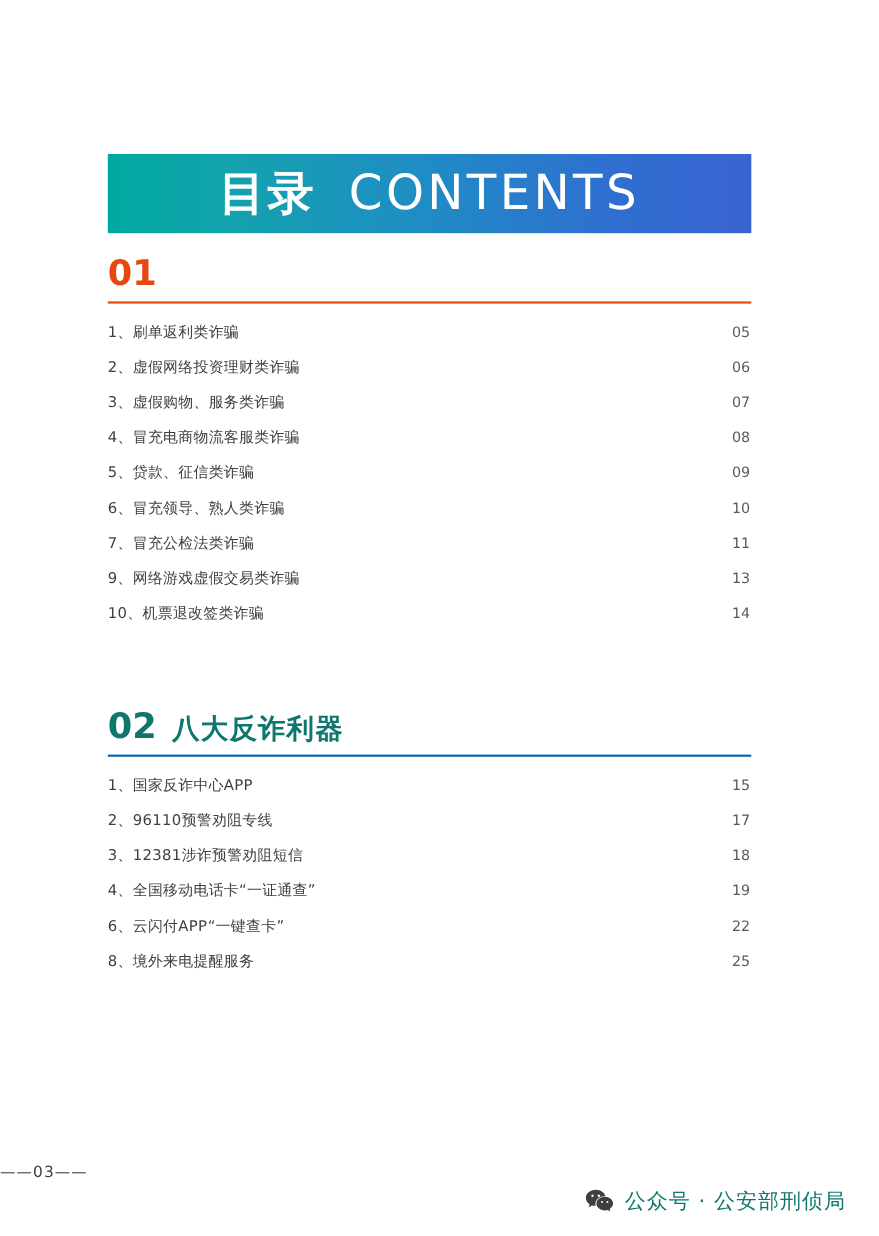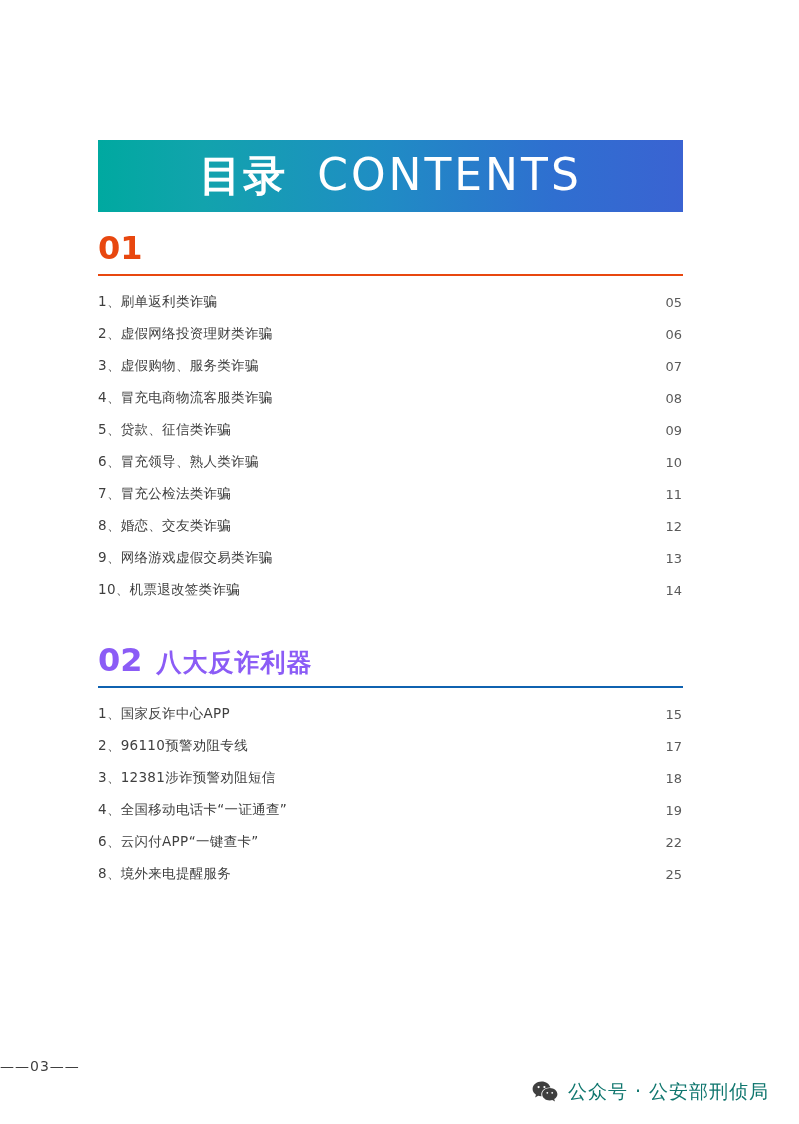--- a/index.html
+++ b/index.html
@@ -81,21 +81,21 @@
     font-family: "DejaVu Sans", "Liberation Sans", sans-serif;
     line-height: 1;
   }
   .sec-rule {
     height: 2px;
     width: 100%;
     margin-top: 4px;
   }
   .orange .sec-num, .orange .sec-title { color: #e8470f; }
   .orange .sec-rule { background: #e8470f; }
-  .blue .sec-num, .blue .sec-title { color: #8b5cf6; }
+  .blue .sec-num, .blue .sec-title { color: #0f766e; }
   .blue .sec-rule { background: #0f62b0; }
 
   
   .entries {
     margin-top: 10px;
   }
   .entry {
     display: flex;
     align-items: center;
     justify-content: space-between;
@@ -181,24 +181,20 @@
         <span class="etext">5、贷款、征信类诈骗</span>
         <span class="epage">09</span>
       </div>
       <div class="entry">
         <span class="etext">6、冒充领导、熟人类诈骗</span>
         <span class="epage">10</span>
       </div>
       <div class="entry">
         <span class="etext">7、冒充公检法类诈骗</span>
         <span class="epage">11</span>
-      </div>
-      <div class="entry">
-        <span class="etext">8、婚恋、交友类诈骗</span>
-        <span class="epage">12</span>
       </div>
       <div class="entry">
         <span class="etext">9、网络游戏虚假交易类诈骗</span>
         <span class="epage">13</span>
       </div>
       <div class="entry">
         <span class="etext">10、机票退改签类诈骗</span>
         <span class="epage">14</span>
       </div>
     </div>

